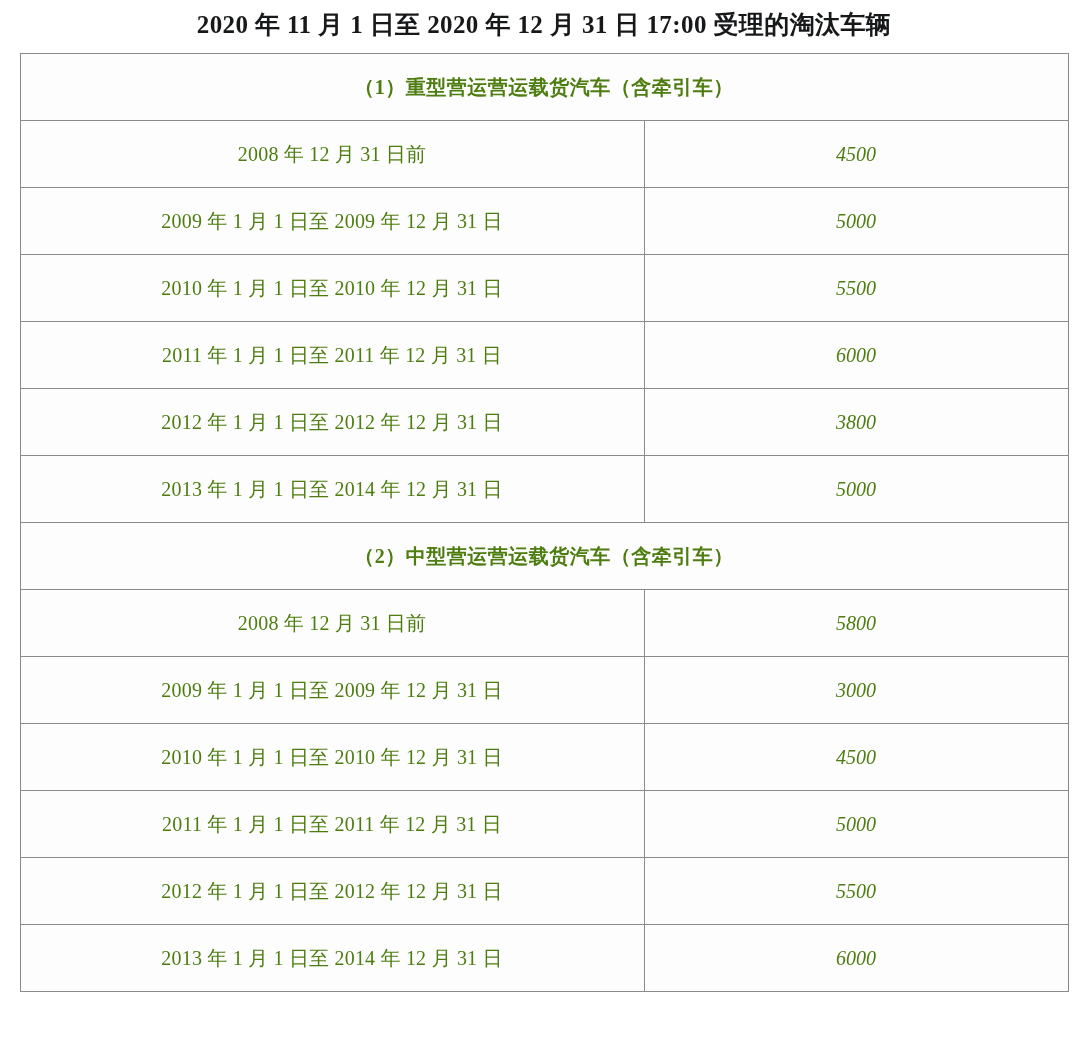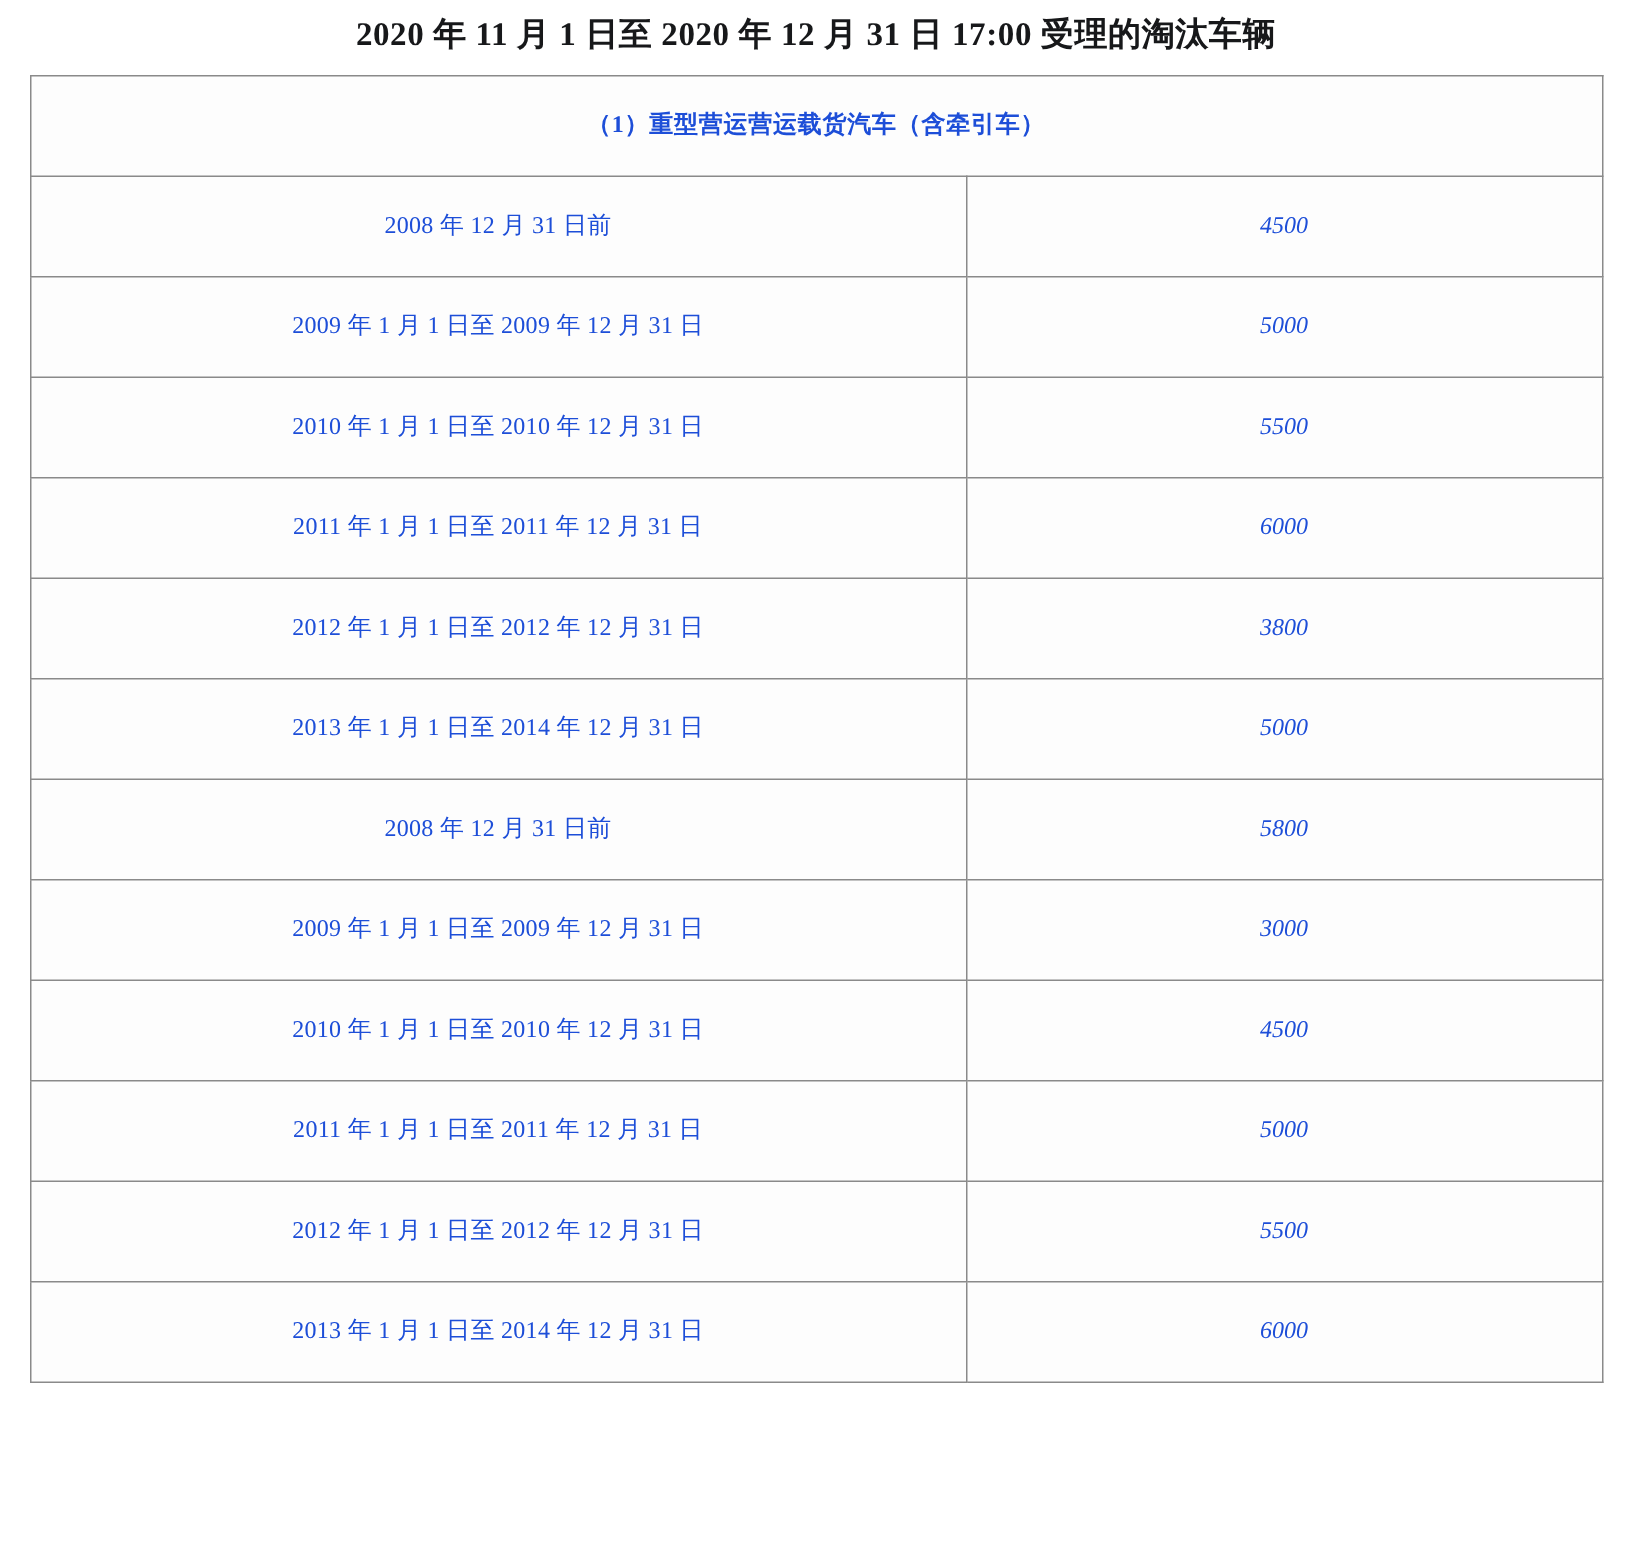--- a/index.html
+++ b/index.html
@@ -16,39 +16,39 @@
   }
   .page {
     position: relative;
     width: 1088px;
     height: 1042px;
     box-sizing: border-box;
     padding: 0;
   }
   .doc-title {
     text-align: center;
-    font-size: 22px;
+    font-size: 25px;
     letter-spacing: 0.4px;
     font-weight: 700;
     padding: 8px 0 12px 0;
     color: #17181a;
   }
   table.subsidy-table {
     border-collapse: collapse;
     table-layout: fixed;
     width: 1048px;
     margin: 0 auto;
     background: #fdfdfd;
   }
   table.subsidy-table td {
     border: 1px solid #8a8a8a;
     text-align: center;
     vertical-align: middle;
-    font-size: 16px;
-    color: #1d4ed8;
+    font-size: 20px;
+    color: #4d7c0f;
     padding: 0;
     height: 66px;
     line-height: 1.25;
   }
   td.section-head {
     font-weight: 700;
     font-size: 21px;
     letter-spacing: 0.5px;
     height: 56px;
   }
@@ -106,20 +106,23 @@
       </tr>
       <tr>
         <td class="date-cell">2012 年 1 月 1 日至 2012 年 12 月 31 日</td>
         <td class="amount-cell">3800</td>
       </tr>
       <tr>
         <td class="date-cell">2013 年 1 月 1 日至 2014 年 12 月 31 日</td>
         <td class="amount-cell">5000</td>
       </tr>
 
+      <tr>
+        <td class="section-head" colspan="2">（2）中型营运营运载货汽车（含牵引车）</td>
+      </tr>
 
       <tr>
         <td class="date-cell">2008 年 12 月 31 日前</td>
         <td class="amount-cell">5800</td>
       </tr>
       <tr>
         <td class="date-cell">2009 年 1 月 1 日至 2009 年 12 月 31 日</td>
         <td class="amount-cell">3000</td>
       </tr>
       <tr>

